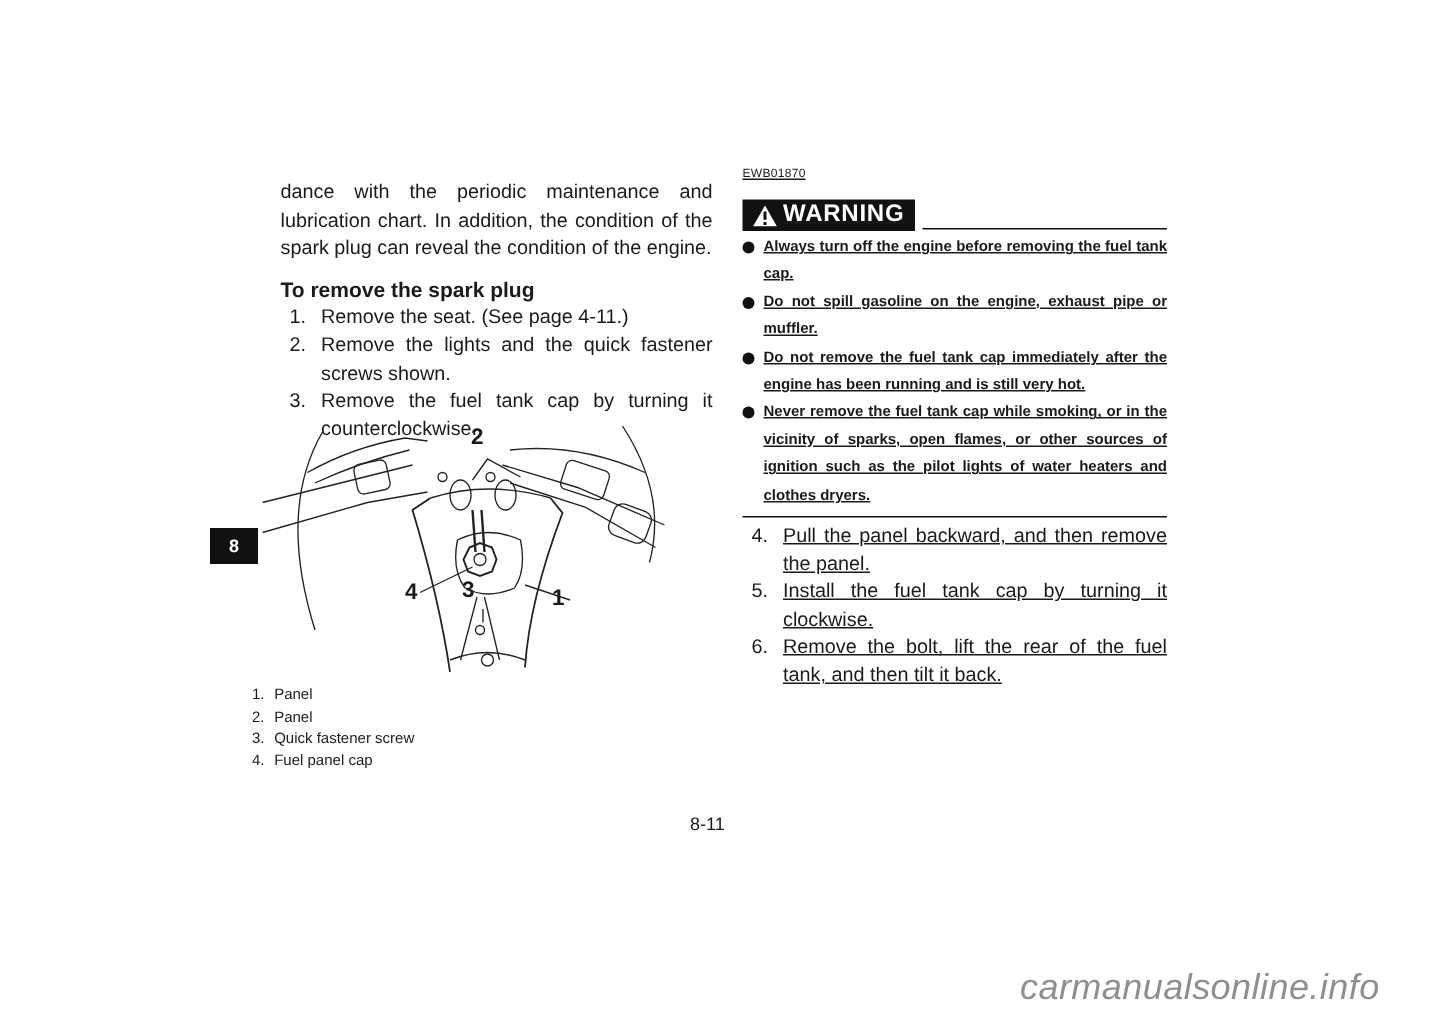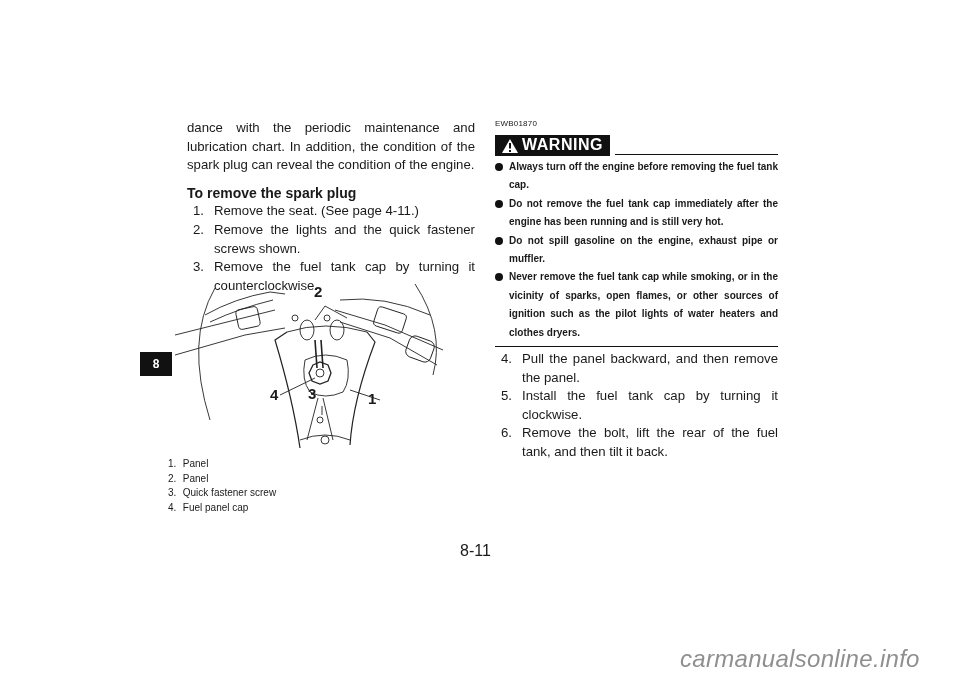--- a/index.html
+++ b/index.html
@@ -19,38 +19,38 @@
     .para { text-align: justify; margin: 0; }
     .heading { font-weight: bold; font-size: 14px; margin: 9px 0 0 0; }
     .steps { margin: 0; padding: 0; list-style: none; }
     .steps li { position: relative; padding-left: 27px; text-align: justify; }
     .steps li .num { position: absolute; left: 6px; top: 0; }
     .figure { left: 175px; top: 280px; width: 270px; height: 168px; }
     .figure svg { width: 100%; height: 100%; }
     .callout { font-weight: bold; font-size: 15px; position: absolute; }
     .legend { left: 168px; top: 457px; font-size: 10px; line-height: 14.6px; }
     .legend div span.n { display: inline-block; width: 12px; }
-    .right-col { left: 495px; top: 119px; width: 283px; }
+    .right-col { left: 495px; top: 111px; width: 283px; text-decoration: underline; }
     .code { font-size: 8px; line-height: 10px; letter-spacing: 0.2px; }
-    .warn-row { display: flex; align-items: flex-end; margin-top: 6px; }
+    .warn-row { display: flex; align-items: flex-end; margin-top: 12px; }
     .warn-badge {
       background: #111; color: #fff; font-weight: bold; font-size: 16px;
       height: 21px; width: 115px; display: flex; align-items: center; justify-content: center;
       letter-spacing: 0.5px;
     }
     .warn-badge svg { margin-right: 4px; }
     .warn-line { flex: 1; border-bottom: 1.5px solid #111; margin-left: 5px; height: 0; margin-bottom: 1px; }
     .warn-items { margin: 2px 0 0 0; padding: 0; list-style: none; font-weight: bold; font-size: 10px; line-height: 18.4px; }
     .warn-items li { position: relative; padding-left: 14px; text-align: justify; }
     .warn-items li .bullet { position: absolute; left: 0; top: 5px; width: 8px; height: 8px; border-radius: 50%; background: #111; }
     .warn-end { border-bottom: 1.5px solid #111; margin-top: 4px; }
     .steps2 { margin: 3px 0 0 0; padding: 0; list-style: none; }
     .steps2 li { position: relative; padding-left: 27px; text-align: justify; }
     .steps2 li .num { position: absolute; left: 6px; top: 0; }
-    .page-num { left: 460px; top: 542px; font-size: 16px; }
+    .page-num { left: 460px; top: 542px; font-size: 12px; }
     .watermark { left: 680px; top: 645px; font-size: 24px; color: #8f8f8f; letter-spacing: 0.3px; font-style: italic; }
   </style>
 </head>
 <body>
 
 <div class="abs section-tab">
   <span>8</span>
 </div>
 
 <div class="abs col left-col">
@@ -127,22 +127,22 @@
         <path d="M8 0 L16 14 L0 14 Z" fill="#fff"></path>
         <rect x="7" y="4" width="2" height="5.5" fill="#111"></rect>
         <rect x="7" y="11" width="2" height="2" fill="#111"></rect>
       </svg>
       <span>WARNING</span>
     </div>
     <div class="warn-line"></div>
   </div>
   <ul class="warn-items">
     <li><span class="bullet"></span><span>Always turn off the engine before removing the fuel tank cap.</span></li>
+    <li><span class="bullet"></span><span>Do not spill gasoline on the engine, exhaust pipe or muffler.</span></li>
     <li><span class="bullet"></span><span>Do not remove the fuel tank cap immediately after the engine has been running and is still very hot.</span></li>
-    <li><span class="bullet"></span><span>Do not spill gasoline on the engine, exhaust pipe or muffler.</span></li>
     <li><span class="bullet"></span><span>Never remove the fuel tank cap while smoking, or in the vicinity of sparks, open flames, or other sources of ignition such as the pilot lights of water heaters and clothes dryers.</span></li>
   </ul>
   <div class="warn-end"></div>
   <ul class="steps2">
     <li><span class="num">4.</span><span>Pull the panel backward, and then remove the panel.</span></li>
     <li><span class="num">5.</span><span>Install the fuel tank cap by turning it clockwise.</span></li>
     <li><span class="num">6.</span><span>Remove the bolt, lift the rear of the fuel tank, and then tilt it back.</span></li>
   </ul>
 </div>
 

